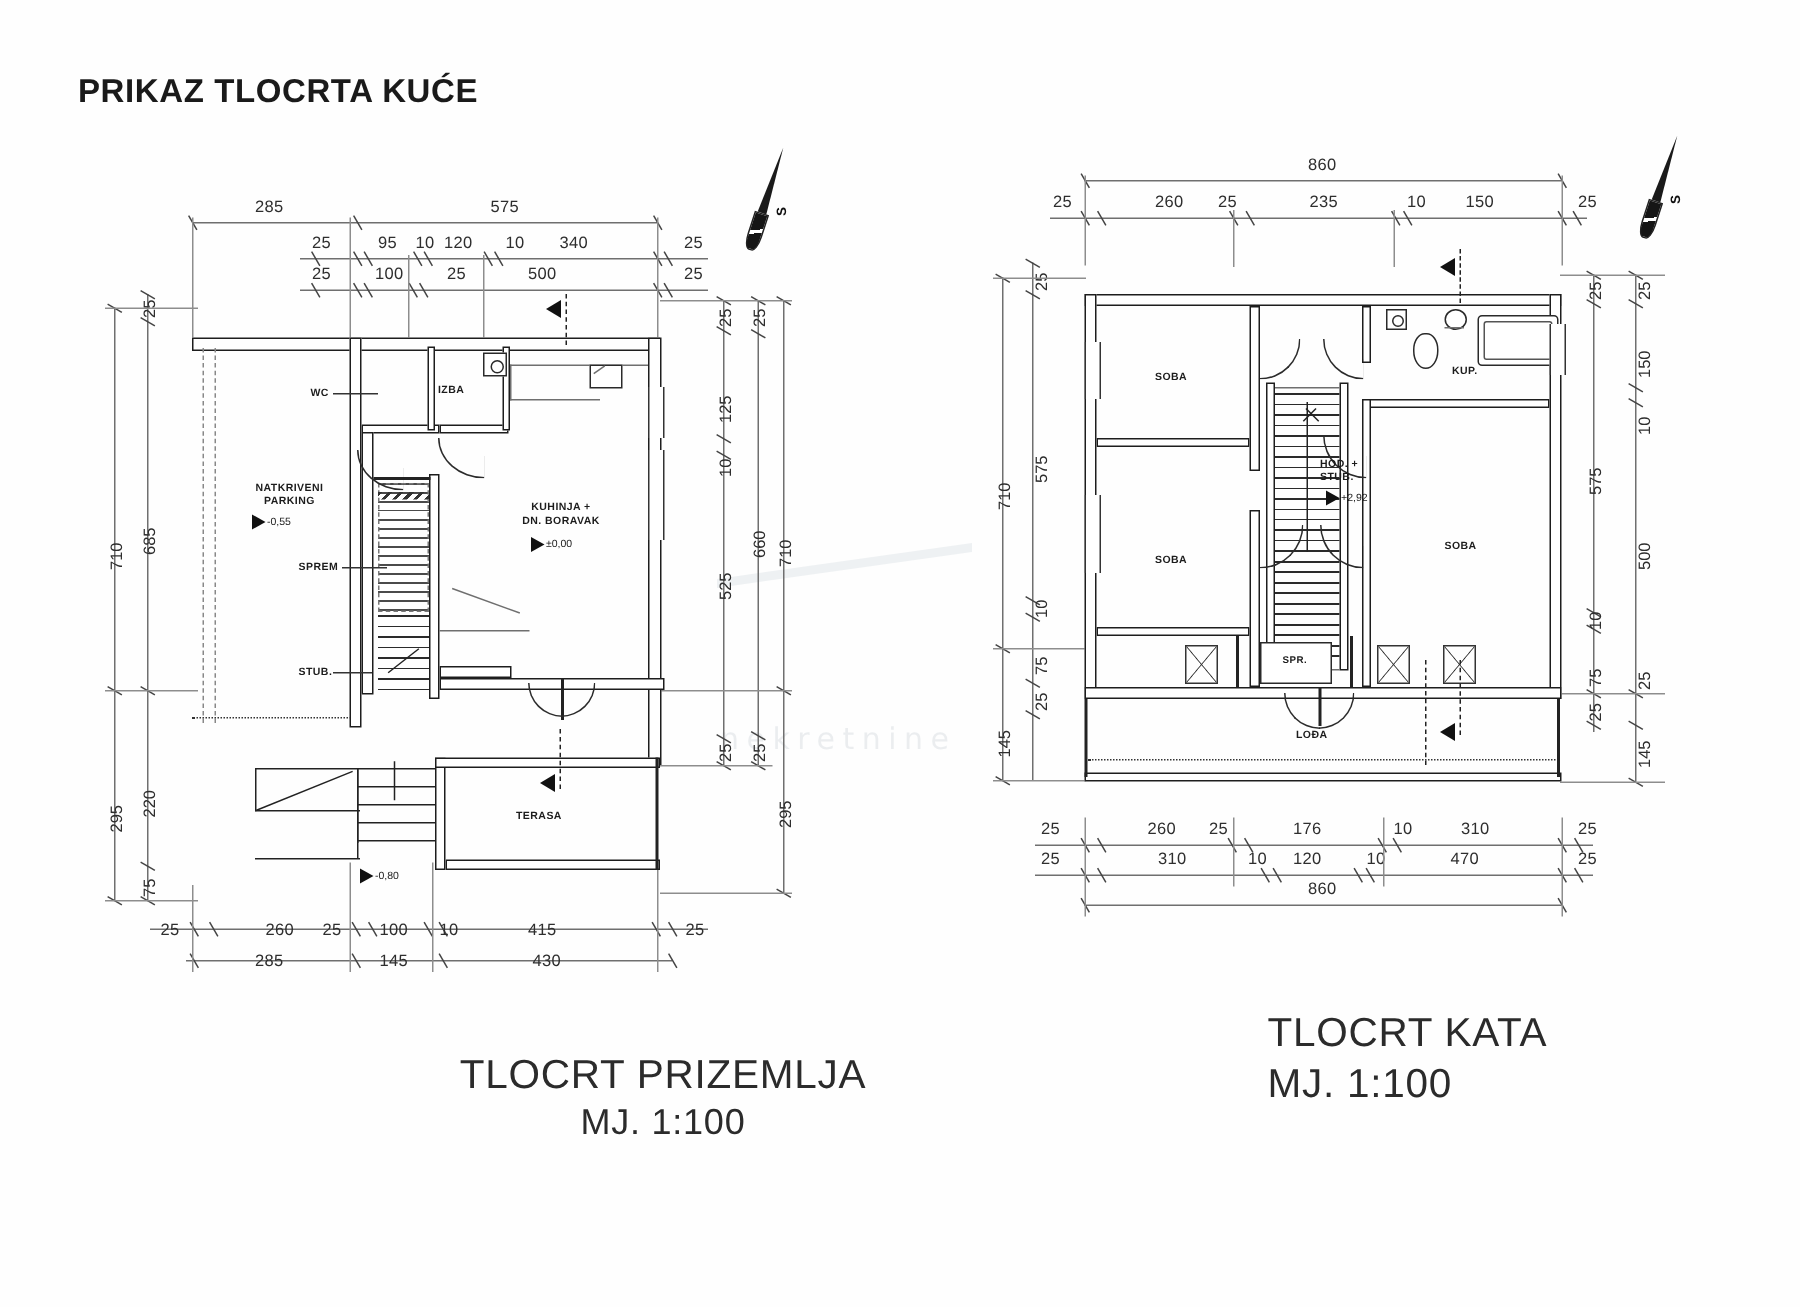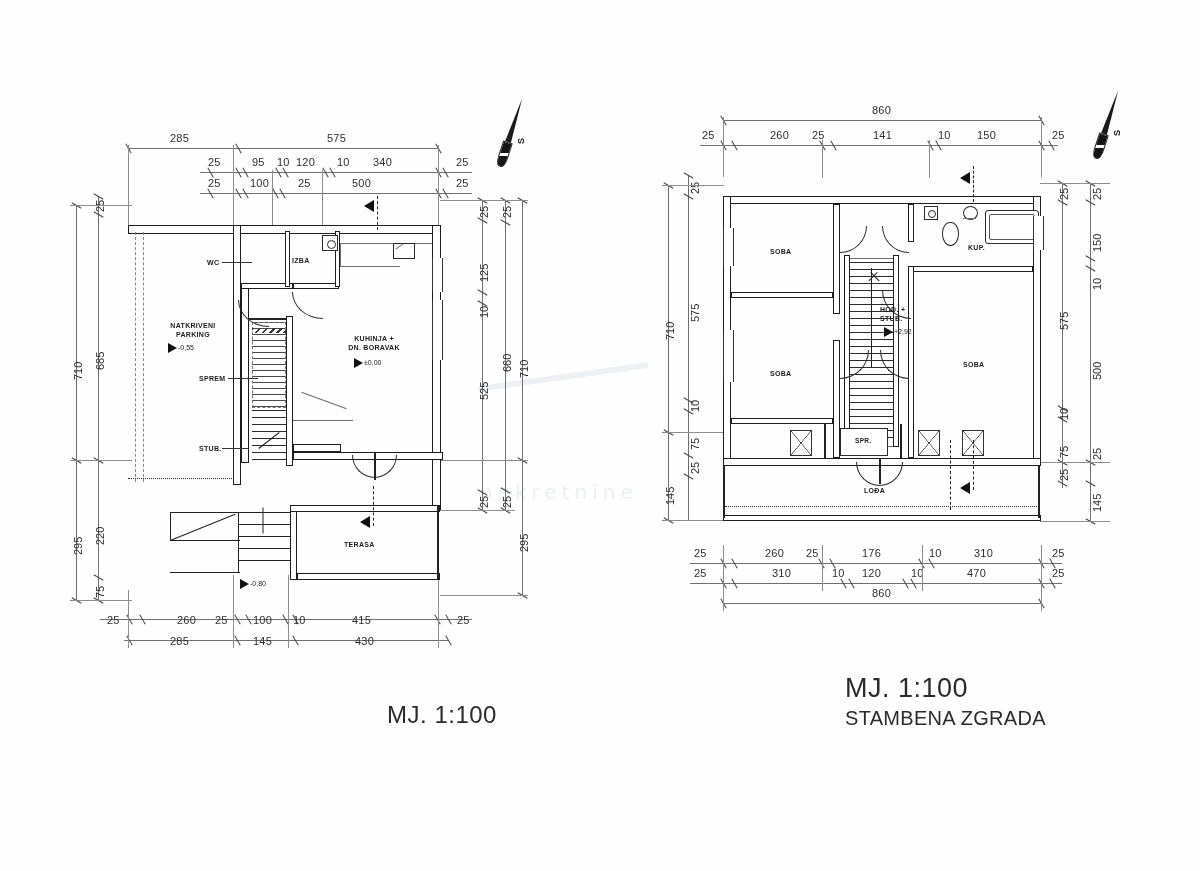--- a/index.html
+++ b/index.html
@@ -108,20 +108,21 @@
   #watermark .wsub{position:absolute;left:10px;top:112px;font-size:20px;color:#8b9ba8;
              letter-spacing:5px;font-family:"DejaVu Sans",sans-serif;}
   #watermark .wroof{position:absolute;left:8px;top:6px;width:170px;height:60px;
              border-top:6px solid #9fb0bc;transform:skewY(-8deg);}
 </style>
 </head>
 <body>
 
 <div class="page">
 
+  <div id="main-title">PRIKAZ TLOCRTA KUĆE</div>
 
   <div id="watermark">
     <div class="wroof"></div>
     <div class="wsub">nekretnine</div>
   </div>
 
   <div>
 
     <div class="north" style="left:492px;top:96px;">
       <div class="needle"></div>
@@ -382,20 +383,21 @@
     </div>
 
     <div class="room" style="left:344px;top:540px;">
       <span>TERASA</span>
     </div>
     <div class="elev" style="left:240px;top:579px;">
       <span class="flag"></span><span>-0,80</span>
     </div>
 
     <div class="caption" id="caption-left">
+      <div>TLOCRT PRIZEMLJA</div>
       <div class="sub">MJ. 1:100</div>
     </div>
   </div>
 
   <div>
 
     <div class="north" style="left:1088px;top:88px;">
       <div class="needle"></div>
         <div class="tail"></div>
       <div class="s">S</div>
@@ -411,21 +413,21 @@
     <div class="tick" style="left:729px;top:145px;"></div>
     <div class="tick" style="left:817px;top:145px;"></div>
     <div class="tick" style="left:828px;top:145px;"></div>
     <div class="tick" style="left:925px;top:145px;"></div>
     <div class="tick" style="left:933px;top:145px;"></div>
     <div class="tick" style="left:1036px;top:145px;"></div>
     <div class="tick" style="left:1046px;top:145px;"></div>
     <div class="dim" style="left:702px;top:129px;">25</div>
     <div class="dim" style="left:770px;top:129px;">260</div>
     <div class="dim" style="left:812px;top:129px;">25</div>
-    <div class="dim" style="left:873px;top:129px;">141</div>
+    <div class="dim" style="left:873px;top:129px;">235</div>
     <div class="dim" style="left:938px;top:129px;">10</div>
     <div class="dim" style="left:977px;top:129px;">150</div>
     <div class="dim" style="left:1052px;top:129px;">25</div>
 
     <div class="ln vl vthin" style="left:723px;top:117px;height:60px;"></div>
     <div class="ln vl vthin" style="left:822px;top:140px;height:38px;"></div>
     <div class="ln vl vthin" style="left:929px;top:140px;height:38px;"></div>
     <div class="ln vl vthin" style="left:1041px;top:117px;height:60px;"></div>
 
     <div class="ln hl thin" style="left:690px;top:563px;width:372px;"></div>
@@ -616,18 +618,18 @@
       <span class="flag"></span><span>+2,92</span>
     </div>
     <div class="room small" style="left:855px;top:437px;">
       <span>SPR.</span>
     </div>
     <div class="room" style="left:864px;top:486px;">
       <span>LOĐA</span>
     </div>
 
     <div class="caption" id="caption-right">
+      <div>TLOCRT KATA</div>
       <div>MJ. 1:100</div>
-      <div class="sub">STAMBENA ZGRADA</div>
     </div>
   </div>
 
 </div>
 
 </body></html>

